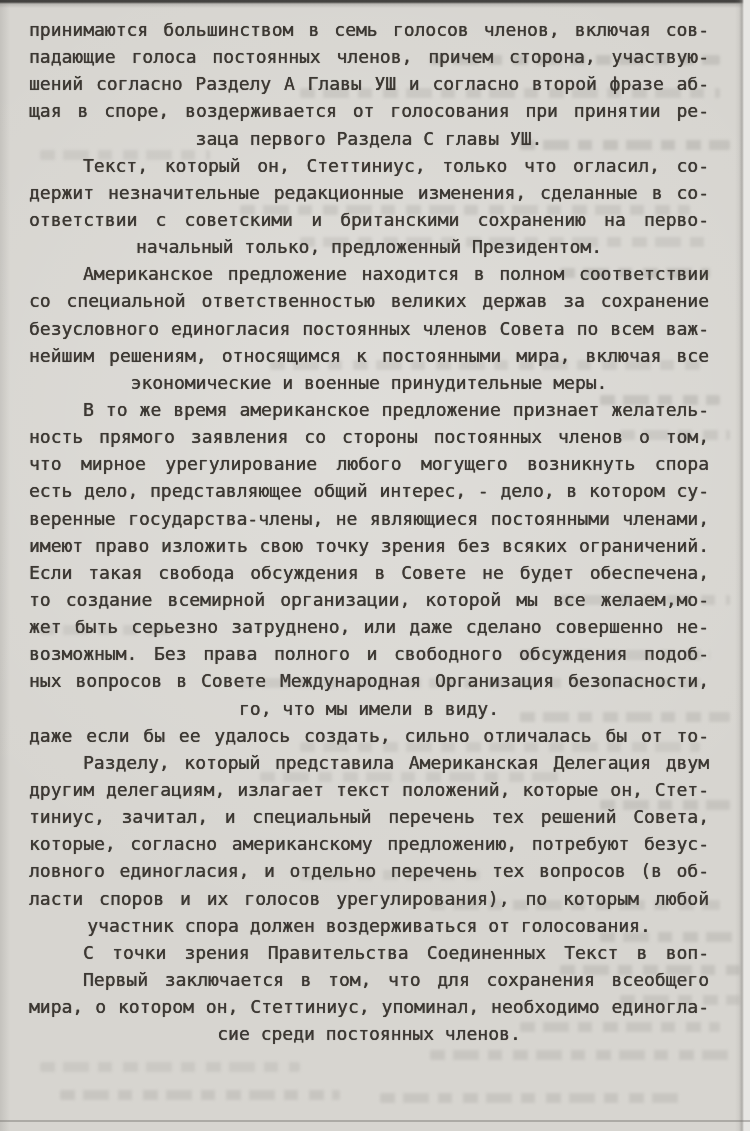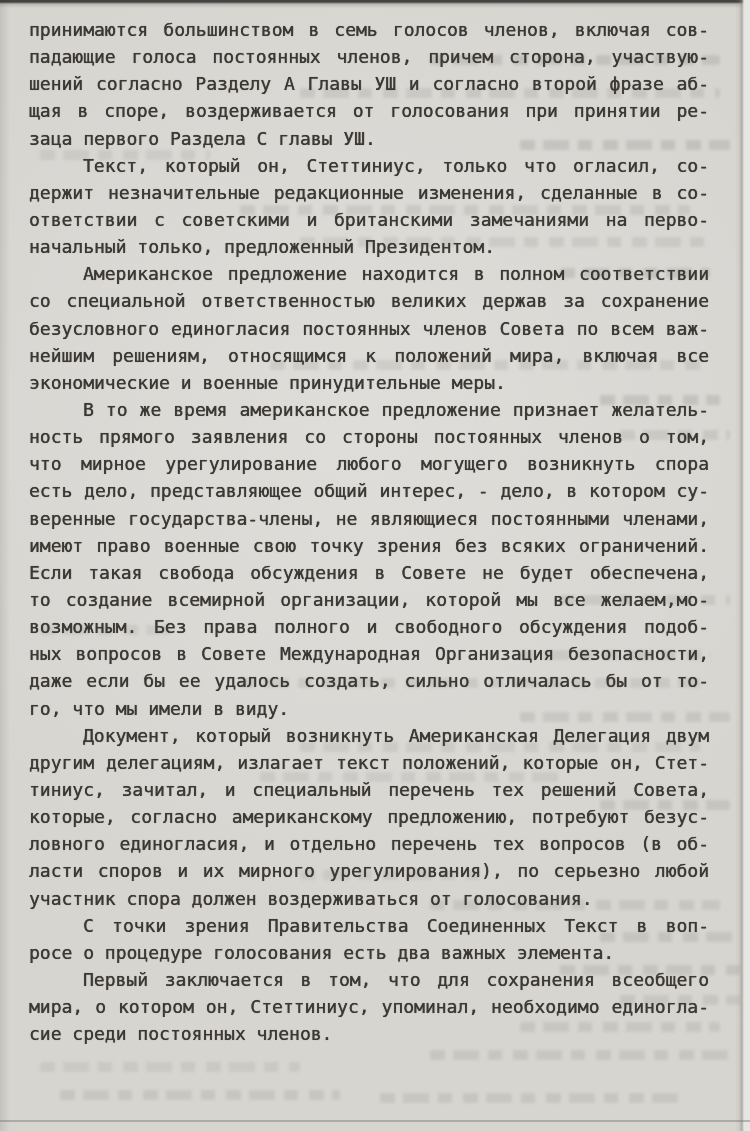--- a/index.html
+++ b/index.html
@@ -45,20 +45,21 @@
     width: 680px;
     font-size: 18px;
     color: #3c3833;
     text-shadow: 0 0 0.7px rgba(55,50,44,0.85), 0.4px 0.4px 0.4px rgba(55,50,44,0.35);
   }
   .line {
     height: 27.15px;
     line-height: 27.15px;
     white-space: nowrap;
     overflow: visible;
+    text-align: center;
   }
   .line.justify {
     white-space: normal;
     text-align: justify;
     text-align-last: justify;
   }
   .line.indent {
     padding-left: 54px;
   }
   
@@ -113,48 +114,48 @@
 
   <div class="text-block">
 
   <div class="line justify">принимаются большинством в семь голосов членов, включая сов-</div>
       <div class="line justify">падающие голоса постоянных членов, причем сторона, участвую-</div>
       <div class="line justify">шений согласно Разделу А Главы УШ и согласно второй фразе аб-</div>
       <div class="line justify">щая в споре, воздерживается от голосования при принятии ре-</div>
       <div class="line">заца первого Раздела С главы УШ.</div>
       <div class="line justify indent">Текст, который он, Стеттиниус, только что огласил, со-</div>
       <div class="line justify">держит незначительные редакционные изменения, сделанные в со-</div>
-      <div class="line justify">ответствии с советскими и британскими замечаниями на перво-</div>
+      <div class="line justify">ответствии с советскими и британскими сохранению на перво-</div>
       <div class="line">начальный только, предложенный Президентом.</div>
       <div class="line justify indent">Американское предложение находится в полном соответствии</div>
       <div class="line justify">со специальной ответственностью великих держав за сохранение</div>
       <div class="line justify">безусловного единогласия постоянных членов Совета по всем важ-</div>
-      <div class="line justify">нейшим решениям, относящимся к положений мира, включая все</div>
+      <div class="line justify">нейшим решениям, относящимся к постоянными мира, включая все</div>
       <div class="line">экономические и военные принудительные меры.</div>
       <div class="line justify indent">В то же время американское предложение признает желатель-</div>
       <div class="line justify">ность прямого заявления со стороны постоянных членов о том,</div>
       <div class="line justify">что мирное урегулирование любого могущего возникнуть спора</div>
       <div class="line justify">есть дело, представляющее общий интерес, - дело, в котором су-</div>
       <div class="line justify">веренные государства-члены, не являющиеся постоянными членами,</div>
-      <div class="line justify">имеют право военные свою точку зрения без всяких ограничений.</div>
+      <div class="line justify">имеют право изложить свою точку зрения без всяких ограничений.</div>
       <div class="line justify">Если такая свобода обсуждения в Совете не будет обеспечена,</div>
       <div class="line justify">то создание всемирной организации, которой мы все желаем,мо-</div>
+      <div class="line justify">жет быть серьезно затруднено, или даже сделано совершенно не-</div>
       <div class="line justify">возможным. Без права полного и свободного обсуждения подоб-</div>
       <div class="line justify">ных вопросов в Совете Международная Организация безопасности,</div>
+      <div class="line">го, что мы имели в виду.</div>
       <div class="line justify">даже если бы ее удалось создать, сильно отличалась бы от то-</div>
-      <div class="line">го, что мы имели в виду.</div>
-      <div class="line justify indent">Документ, который возникнуть Американская Делегация двум</div>
+      <div class="line justify indent">Разделу, который представила Американская Делегация двум</div>
       <div class="line justify">другим делегациям, излагает текст положений, которые он, Стет-</div>
       <div class="line justify">тиниус, зачитал, и специальный перечень тех решений Совета,</div>
       <div class="line justify">которые, согласно американскому предложению, потребуют безус-</div>
       <div class="line justify">ловного единогласия, и отдельно перечень тех вопросов (в об-</div>
-      <div class="line justify">ласти споров и их мирного урегулирования), по серьезно любой</div>
+      <div class="line justify">ласти споров и их голосов урегулирования), по которым любой</div>
       <div class="line">участник спора должен воздерживаться от голосования.</div>
       <div class="line justify indent">С точки зрения Правительства Соединенных Текст в воп-</div>
-      <div class="line">росе о процедуре голосования есть два важных элемента.</div>
       <div class="line justify indent">Первый заключается в том, что для сохранения всеобщего</div>
       <div class="line justify">мира, о котором он, Стеттиниус, упоминал, необходимо единогла-</div>
       <div class="line">сие среди постоянных членов.</div>
     </div>
 
   <div class="edge-top"></div>
   <div class="edge-right"></div>
   <div class="edge-bottom"></div>
 </div>
 

